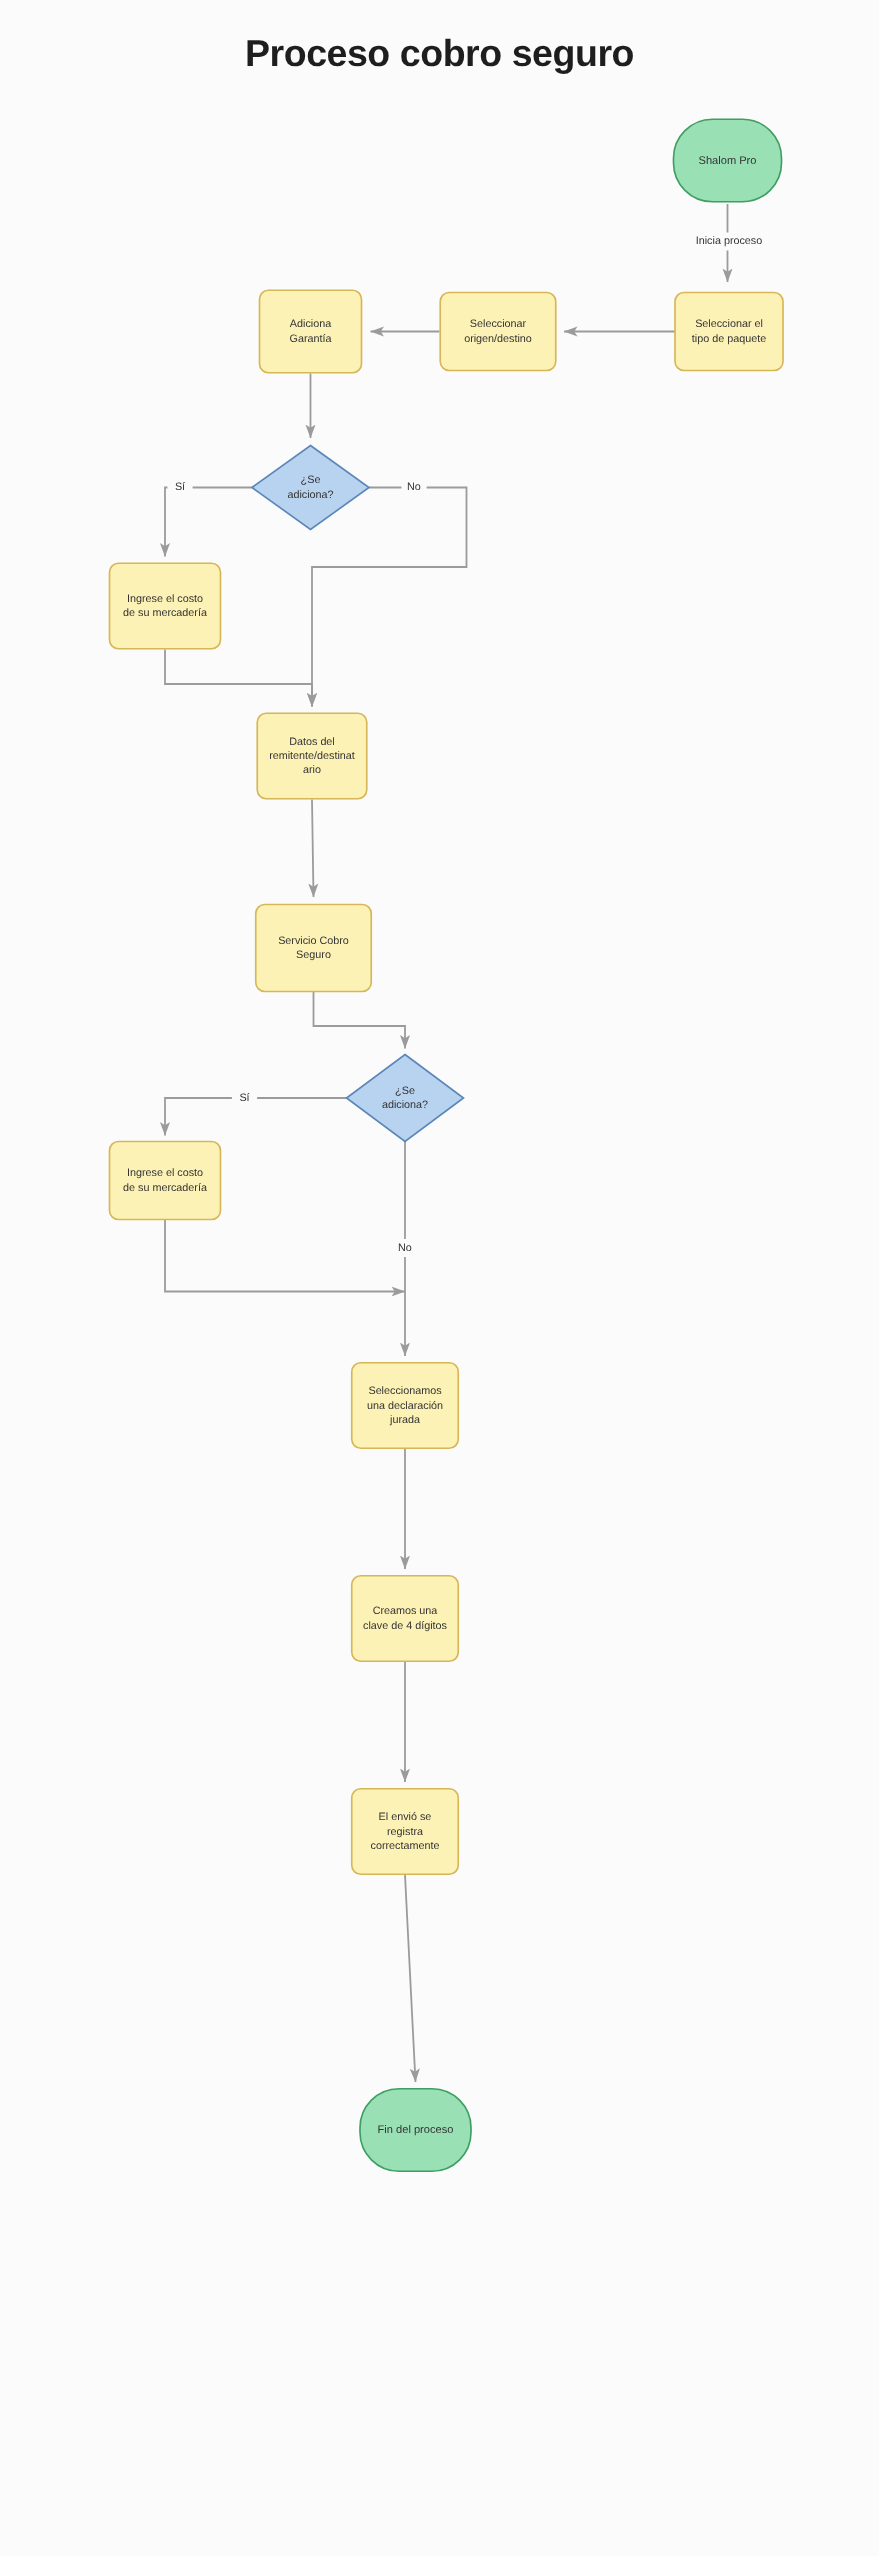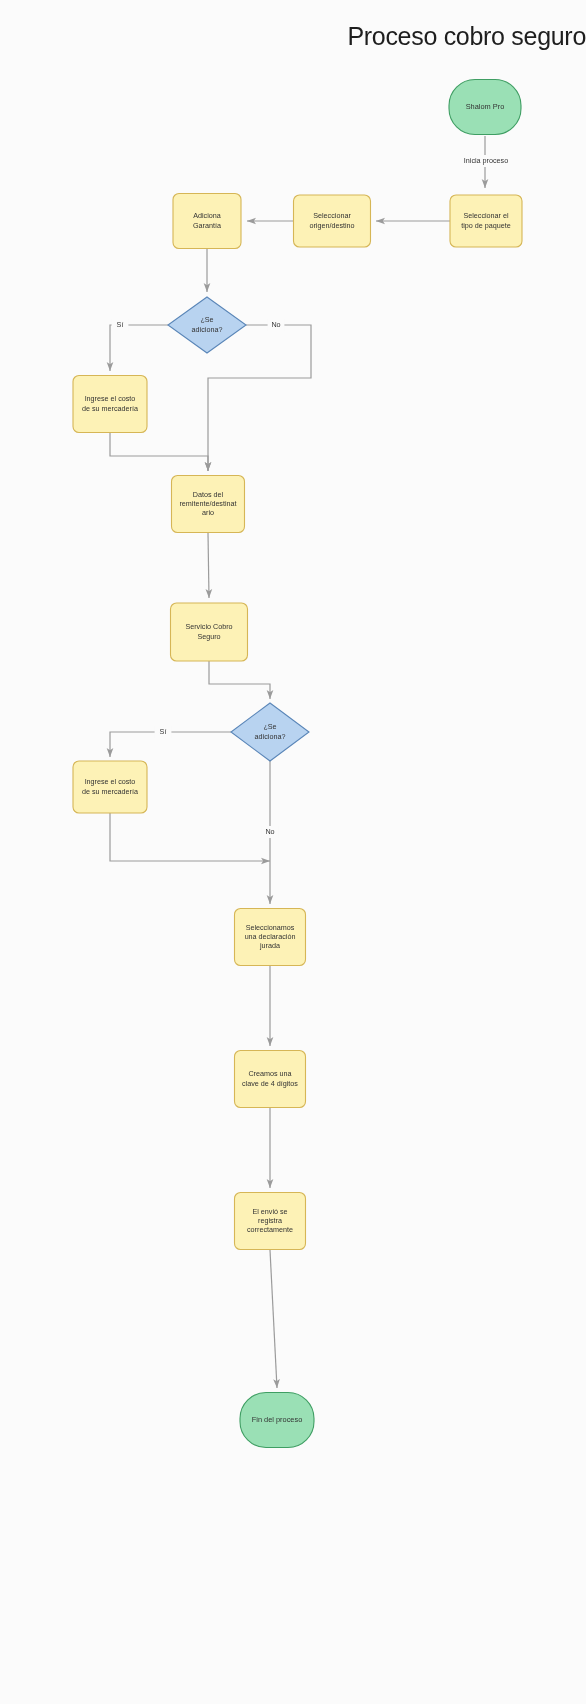--- a/index.html
+++ b/index.html
@@ -6,23 +6,23 @@
   body{
     width:586px;height:1704px;
     background:#fbfbfb;
     font-family:"Liberation Sans", sans-serif;
     overflow:hidden;
     position:relative;
   }
   #diagram-title{
     position:absolute;
     left:0;top:22px;width:586px;
-    text-align:right;
+    text-align:center;
     font-size:25px;
-    font-weight:normal;
+    font-weight:bold;
     color:#1e1e1e;
     letter-spacing:-0.3px;
   }
   svg#flow{
     position:absolute;left:0;top:0;
     width:586px;height:1704px;
     display:block;
   }
   .node-label{
     font-family:"Liberation Sans", sans-serif;

